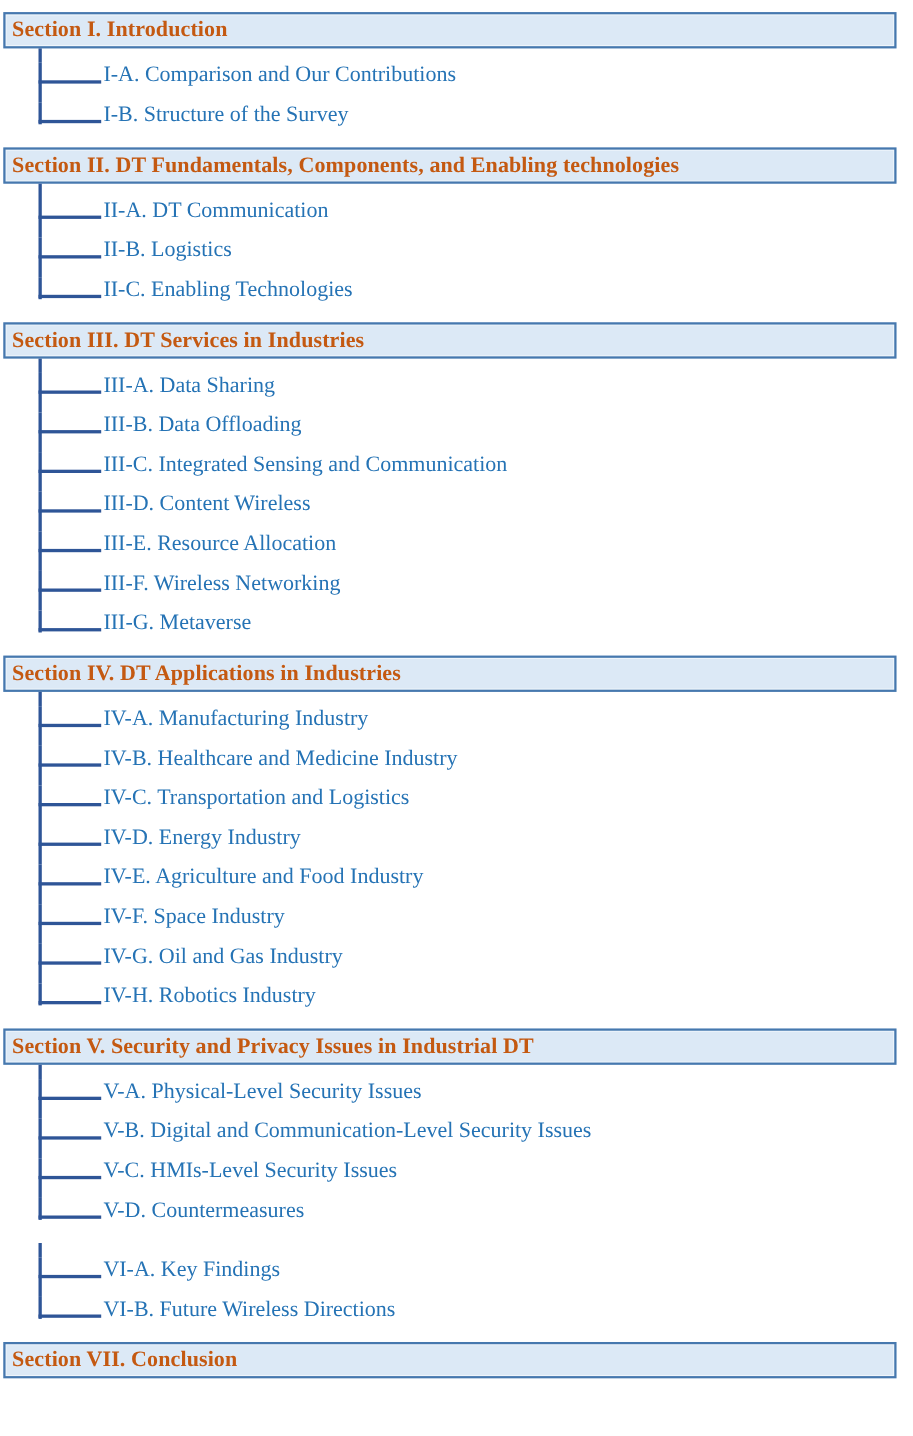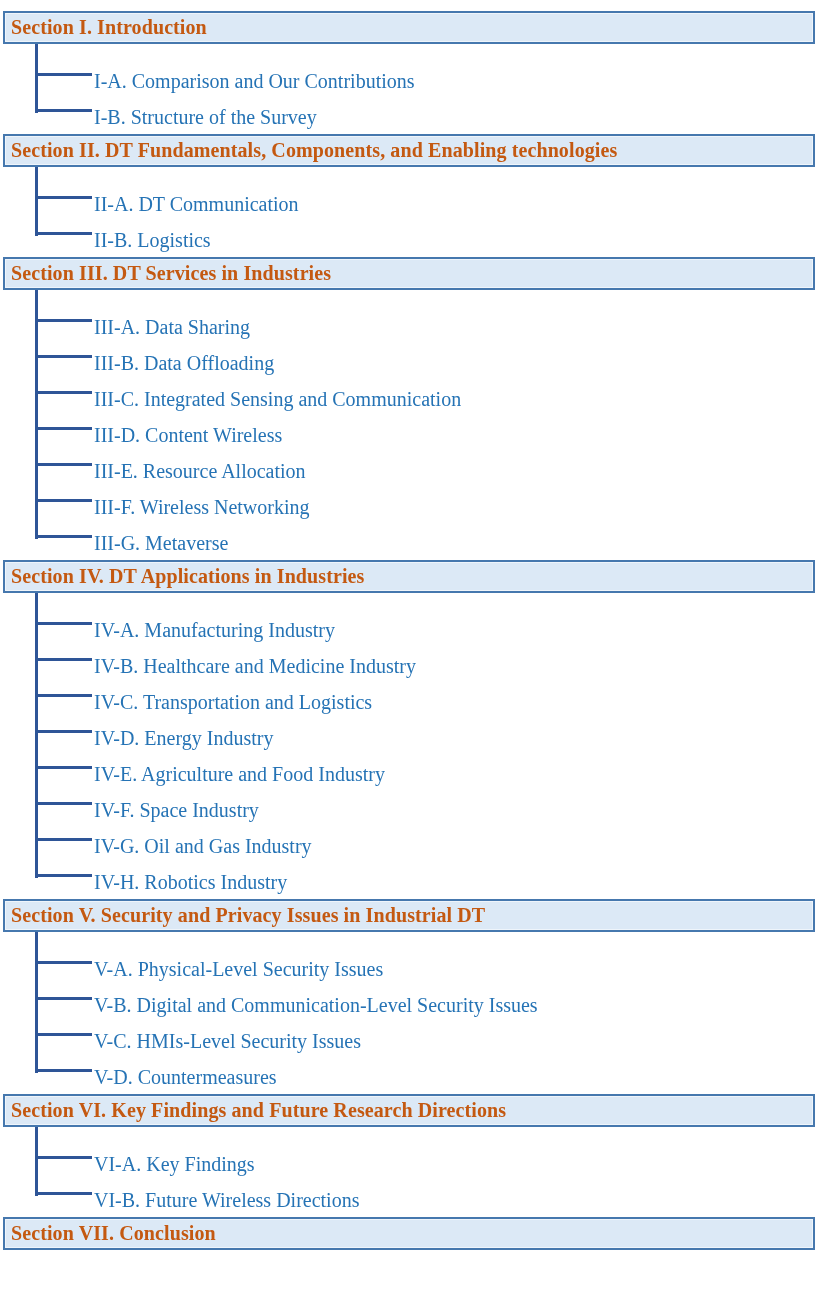--- a/index.html
+++ b/index.html
@@ -46,21 +46,21 @@
     left: 32px;
     top: 0;
     width: 3px;
     height: 13px;
     background: #2E5597;
   }
   .tree-item {
     position: relative;
     height: 36px;
     display: flex;
-    align-items: flex-end;
+    align-items: flex-start;
     padding-left: 91px;
   }
   
   .tree-item::before {
     content: "";
     position: absolute;
     left: 32px;
     top: 0;
     width: 3px;
     height: 100%;
@@ -109,20 +109,23 @@
     <div class="section-header">
       <span class="section-title">Section II. DT Fundamentals, Components, and Enabling technologies</span>
     </div>
     <div class="tree">
       <div class="tree-item">
         <span class="item-label">II-A. DT Communication</span>
       </div>
       <div class="tree-item">
         <span class="item-label">II-B. Logistics</span>
       </div>
+      <div class="tree-item">
+        <span class="item-label">II-C. Enabling Technologies</span>
+      </div>
     </div>
   </div>
 
   <div class="section">
     <div class="section-header">
       <span class="section-title">Section III. DT Services in Industries</span>
     </div>
     <div class="tree">
       <div class="tree-item">
         <span class="item-label">III-A. Data Sharing</span>
@@ -194,23 +197,20 @@
       <div class="tree-item">
         <span class="item-label">V-C. HMIs-Level Security Issues</span>
       </div>
       <div class="tree-item">
         <span class="item-label">V-D. Countermeasures</span>
       </div>
     </div>
   </div>
 
   <div class="section">
-    <div class="section-header">
-      <span class="section-title">Section VI. Key Findings and Future Research Directions</span>
-    </div>
     <div class="tree">
       <div class="tree-item">
         <span class="item-label">VI-A. Key Findings</span>
       </div>
       <div class="tree-item">
         <span class="item-label">VI-B. Future Wireless Directions</span>
       </div>
     </div>
   </div>
 

